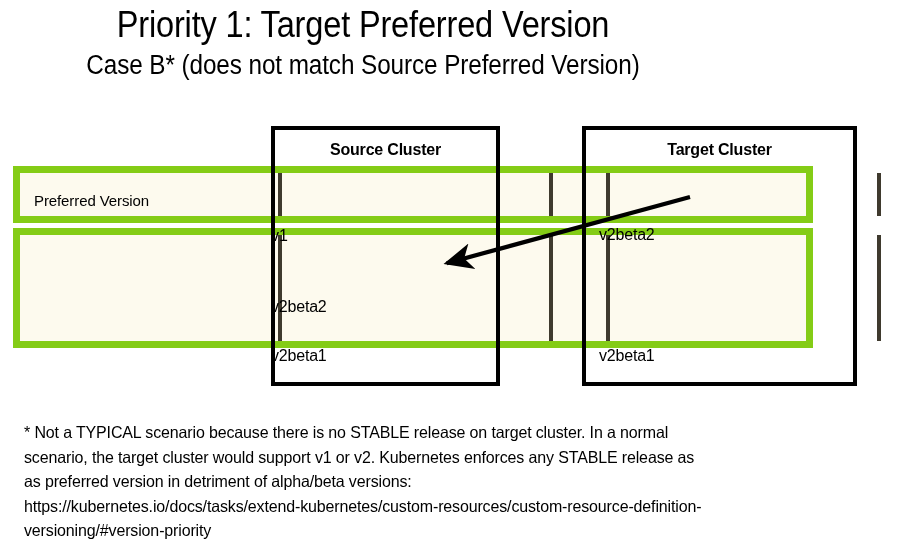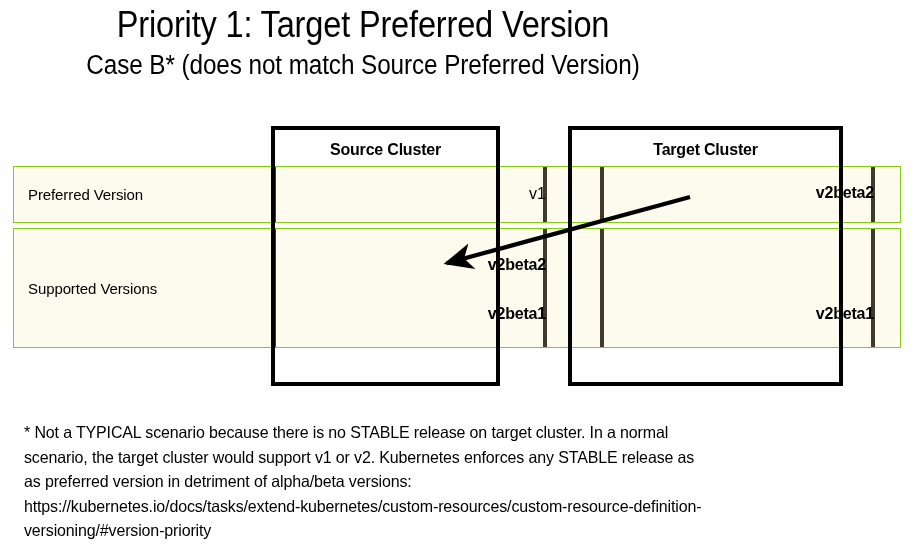--- a/index.html
+++ b/index.html
@@ -40,23 +40,23 @@
     letter-spacing: -0.1px;
     transform: scaleX(0.90);
     transform-origin: center top;
     white-space: nowrap;
   }
 
   
   .cream-row {
     position: absolute;
     left: 13px;
-    width: 888px;
+    width: 800px;
     background: #fdfaee;
-    border: 1px solid #84cc16;
+    border: 7px solid #84cc16;
     box-sizing: border-box;
   }
   #row-preferred { top: 166px; height: 57px; }
   #row-supported { top: 228px; height: 120px; }
 
   .row-label {
     position: absolute;
     left: 14px;
     font-size: 15px;
     font-weight: 400;
@@ -82,41 +82,42 @@
   
   .cluster-box {
     position: absolute;
     top: 126px;
     height: 260px;
     border: 4px solid #000000;
     box-sizing: border-box;
     background: transparent;
   }
   #box-source { left: 271px; width: 229px; }
-  #box-target { left: 568px; width: 275px; }
+  #box-target { left: 582px; width: 275px; }
 
   .cluster-header {
     position: absolute;
     top: 11px;
     left: 0;
     width: 100%;
     text-align: center;
     font-size: 16px;
     font-weight: bold;
     letter-spacing: -0.2px;
   }
 
   
   .version-cell {
     position: absolute;
-    text-align: right;
-    white-space: nowrap;
+    text-align: left;
+    white-space: nowrap;
+    margin-top: 42px;
   }
   .version-cell.plain { font-weight: 400; font-size: 16px; }
-  .version-cell.bold  { font-weight: bold;  font-size: 16px; letter-spacing: -0.2px; }
+  .version-cell.bold  { font-weight: normal;  font-size: 16px; letter-spacing: -0.2px; }
 
   #src-preferred   { left: 271px; width: 275px; top: 185px; }
   #tgt-preferred   { left: 599px; width: 275px; top: 184px; }
   #src-supported-2 { left: 271px; width: 275px; top: 256px; }
   #src-supported-1 { left: 271px; width: 275px; top: 305px; }
   #tgt-supported-1 { left: 599px; width: 275px; top: 305px; }
 
   
   #arrow-layer {
     position: absolute;
@@ -151,21 +152,20 @@
 
 <div id="row-preferred" class="cream-row">
   <span class="row-label">Preferred Version</span>
   <span class="cream-divider d1"></span>
   <span class="cream-divider d2"></span>
   <span class="cream-divider d3"></span>
   <span class="cream-divider d4"></span>
 </div>
 
 <div id="row-supported" class="cream-row">
-  <span class="row-label">Supported Versions</span>
   <span class="cream-divider d1"></span>
   <span class="cream-divider d2"></span>
   <span class="cream-divider d3"></span>
   <span class="cream-divider d4"></span>
 </div>
 
 <div id="box-source" class="cluster-box">
   <div class="cluster-header">Source Cluster</div>
 </div>
 

